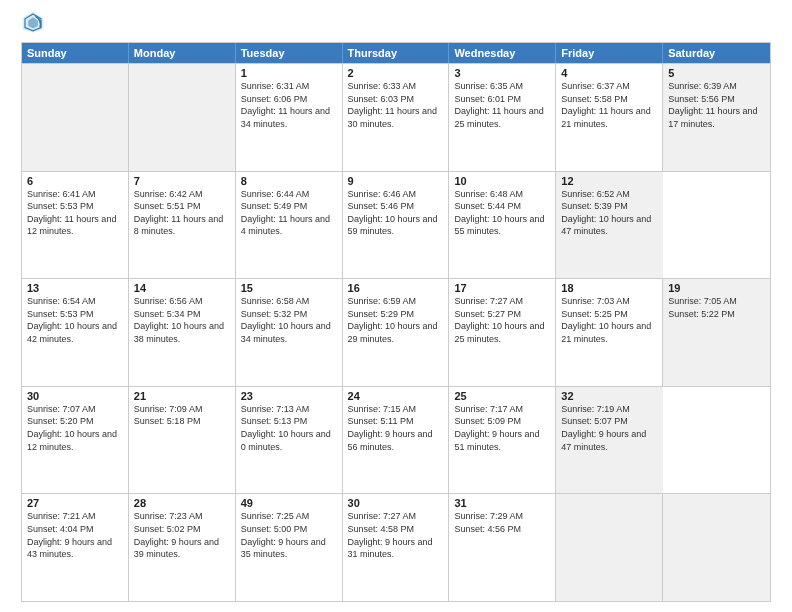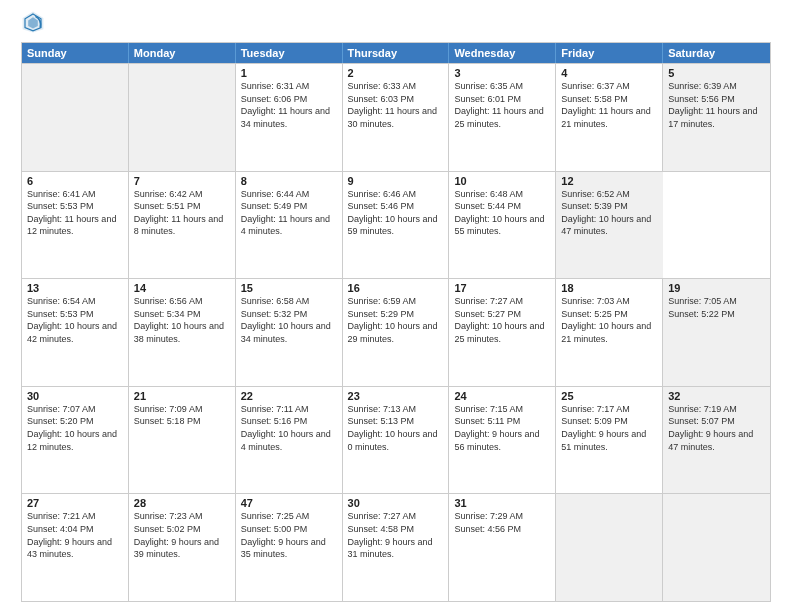--- a/index.html
+++ b/index.html
@@ -261,26 +261,20 @@
             <div class="cell-line">Sunrise: 7:07 AM</div>
             <div class="cell-line">Sunset: 5:20 PM</div>
             <div class="cell-line">Daylight: 10 hours and 12 minutes.</div>
           </div>
           <div class="cal-cell">
             <div class="day-num">21</div>
             <div class="cell-line">Sunrise: 7:09 AM</div>
             <div class="cell-line">Sunset: 5:18 PM</div>
           </div>
           <div class="cal-cell">
-            <div class="day-num">22</div>
-            <div class="cell-line">Sunrise: 7:11 AM</div>
-            <div class="cell-line">Sunset: 5:16 PM</div>
-            <div class="cell-line">Daylight: 10 hours and 4 minutes.</div>
-          </div>
-          <div class="cal-cell">
             <div class="day-num">23</div>
             <div class="cell-line">Sunrise: 7:13 AM</div>
             <div class="cell-line">Sunset: 5:13 PM</div>
             <div class="cell-line">Daylight: 10 hours and 0 minutes.</div>
           </div>
           <div class="cal-cell">
             <div class="day-num">24</div>
             <div class="cell-line">Sunrise: 7:15 AM</div>
             <div class="cell-line">Sunset: 5:11 PM</div>
             <div class="cell-line">Daylight: 9 hours and 56 minutes.</div>
@@ -305,21 +299,21 @@
             <div class="cell-line">Sunset: 4:04 PM</div>
             <div class="cell-line">Daylight: 9 hours and 43 minutes.</div>
           </div>
           <div class="cal-cell">
             <div class="day-num">28</div>
             <div class="cell-line">Sunrise: 7:23 AM</div>
             <div class="cell-line">Sunset: 5:02 PM</div>
             <div class="cell-line">Daylight: 9 hours and 39 minutes.</div>
           </div>
           <div class="cal-cell">
-            <div class="day-num">47</div>
+            <div class="day-num">49</div>
             <div class="cell-line">Sunrise: 7:25 AM</div>
             <div class="cell-line">Sunset: 5:00 PM</div>
             <div class="cell-line">Daylight: 9 hours and 35 minutes.</div>
           </div>
           <div class="cal-cell">
             <div class="day-num">30</div>
             <div class="cell-line">Sunrise: 7:27 AM</div>
             <div class="cell-line">Sunset: 4:58 PM</div>
             <div class="cell-line">Daylight: 9 hours and 31 minutes.</div>
           </div>

